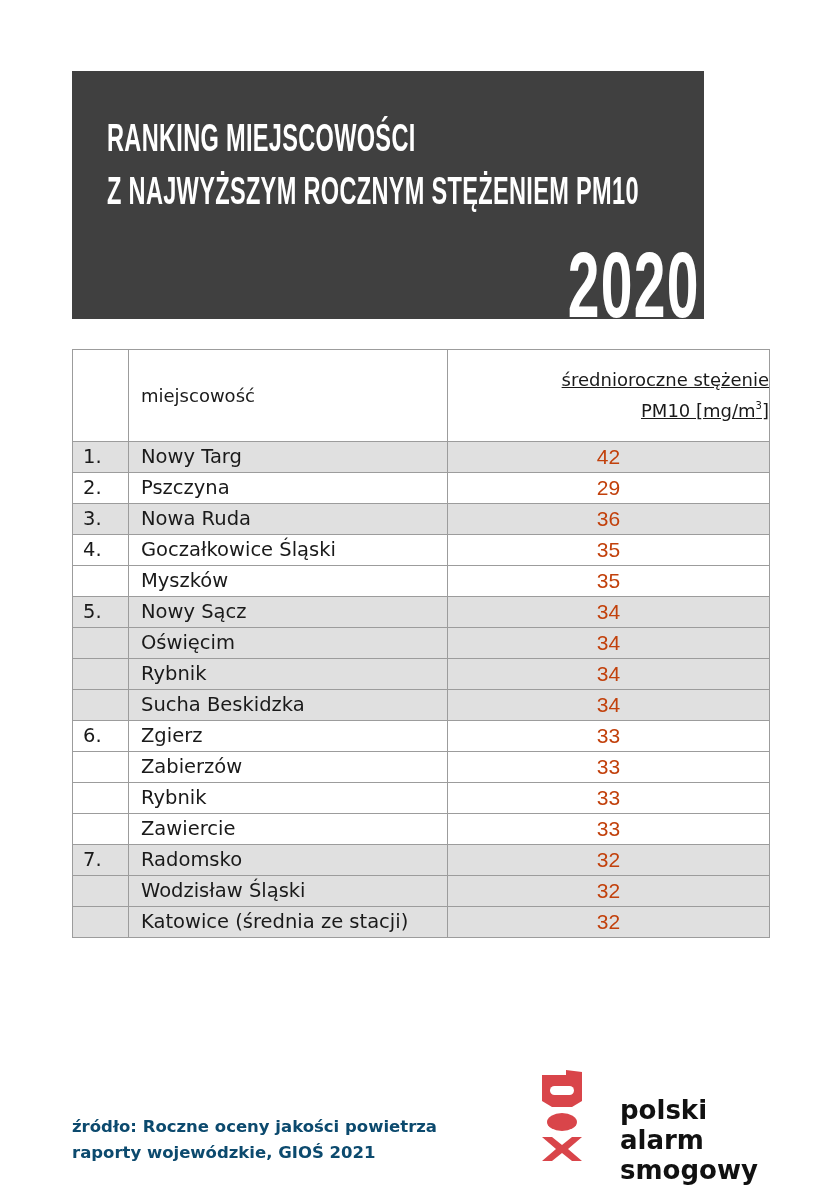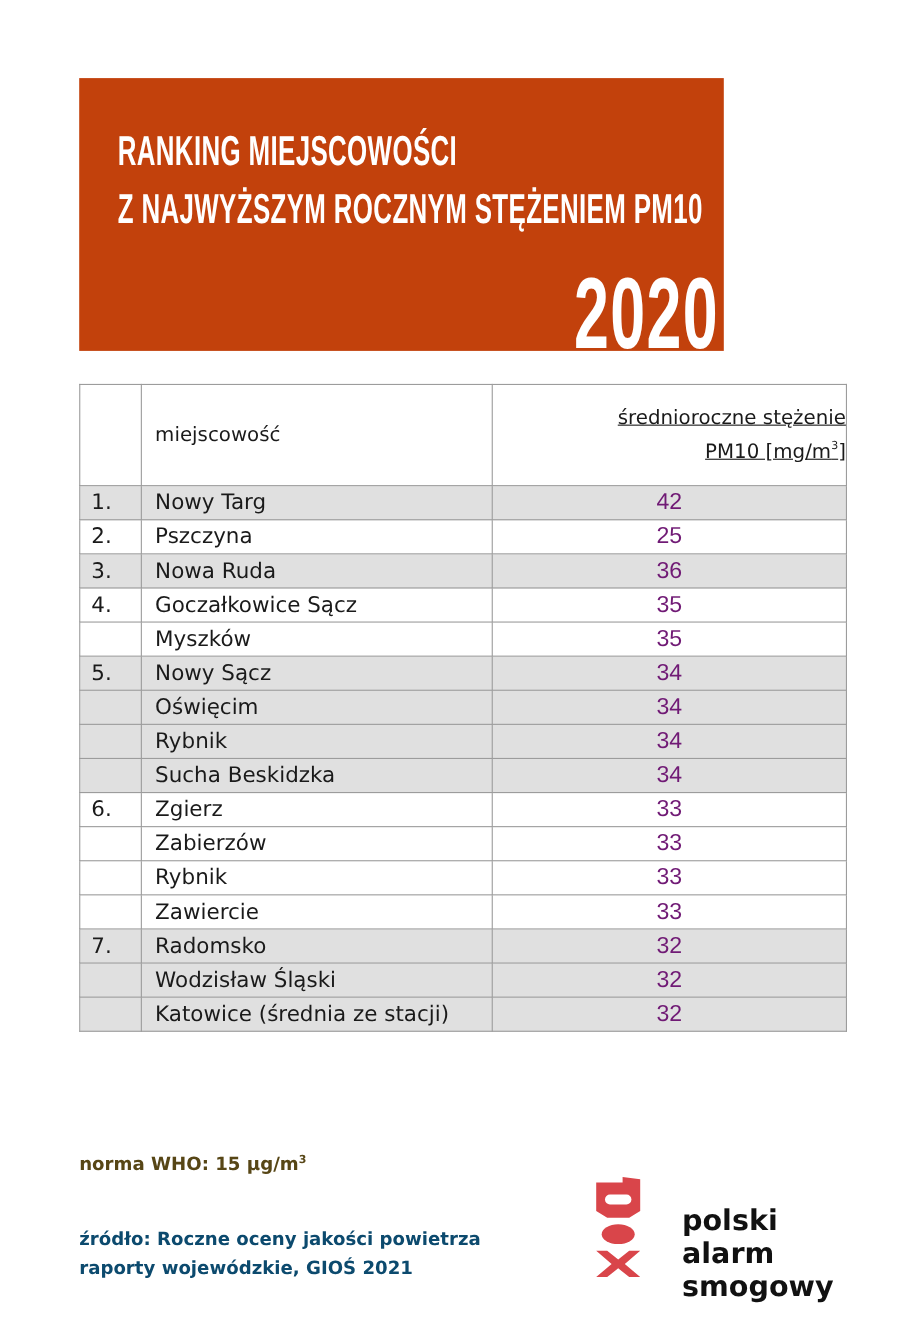--- a/index.html
+++ b/index.html
@@ -1,22 +1,22 @@
 <!DOCTYPE html>
 <html><head>
 <meta charset="utf-8">
 <style>
   html, body { margin: 0; padding: 0; }
   body {
     width: 837px; height: 1200px; background: #ffffff; position: relative; overflow: hidden;
     font-family: "Liberation Sans", "DejaVu Sans", sans-serif;
   }
   .banner {
-    position: absolute; left: 72px; top: 71px; width: 586px; height: 248px;
-    background: #c2410c;
+    position: absolute; left: 72px; top: 71px; width: 632px; height: 248px;
+    background: #404040;
   }
   .title-line {
     position: absolute; left: 35px; color: #ffffff; font-weight: bold;
     font-family: "Liberation Sans", sans-serif; font-size: 38px; line-height: 38px;
     white-space: nowrap; transform-origin: left top; letter-spacing: 0.5px;
   }
   .title-line.l1 { top: 48px; transform: scaleX(0.62); }
   .title-line.l2 { top: 101px; transform: scaleX(0.62); }
   .year {
     position: absolute; right: 4px; top: 168px; color: #ffffff; font-weight: bold;
@@ -36,21 +36,21 @@
   col.c-val { width: 322px; }
   th { height: 91px; font-size: 18px; }
   th.h-city { text-align: left; padding-left: 12px !important; margin-left: 24px; }
   th.h-val { text-align: right; line-height: 26px; text-decoration: underline; }
   th.h-val sup { font-size: 10px; vertical-align: 8px; }
   tr.row td { height: 30px; font-size: 19.5px; line-height: 30px; }
   tr.row.gray td { background: #e0e0e0; }
   td.rank { padding-left: 10px !important; }
   td.city { padding-left: 12px !important; white-space: nowrap; }
   td.val {
-    text-align: center; font-weight: bold; color: #701a75;
+    text-align: center; font-weight: bold; color: #c2410c;
     font-family: "Liberation Sans", sans-serif; font-size: 21px !important;
   }
   .notes {
     position: absolute; left: 72px; top: 1043px;
     font-family: "DejaVu Sans", sans-serif; font-weight: bold; font-size: 16.5px;
     color: #574616; line-height: 24px;
   }
   .notes sup { font-size: 10px; vertical-align: 7px; }
   .source {
     position: absolute; left: 72px; top: 1114px;
@@ -91,30 +91,30 @@
   </thead>
   <tbody id="rows">
       <tr class="row gray">
         <td class="rank">1.</td>
         <td class="city">Nowy Targ</td>
         <td class="val">42</td>
       </tr>
       <tr class="row white">
         <td class="rank">2.</td>
         <td class="city">Pszczyna</td>
-        <td class="val">25</td>
+        <td class="val">29</td>
       </tr>
       <tr class="row gray">
         <td class="rank">3.</td>
         <td class="city">Nowa Ruda</td>
         <td class="val">36</td>
       </tr>
       <tr class="row white">
         <td class="rank">4.</td>
-        <td class="city">Goczałkowice Sącz</td>
+        <td class="city">Goczałkowice Śląski</td>
         <td class="val">35</td>
       </tr>
       <tr class="row white">
         <td class="rank"></td>
         <td class="city">Myszków</td>
         <td class="val">35</td>
       </tr>
       <tr class="row gray">
         <td class="rank">5.</td>
         <td class="city">Nowy Sącz</td>
@@ -167,21 +167,20 @@
       </tr>
       <tr class="row gray">
         <td class="rank"></td>
         <td class="city">Katowice (średnia ze stacji)</td>
         <td class="val">32</td>
       </tr>
     </tbody>
 </table>
 
 <div class="notes">
-  <div><span>norma WHO: 15 µg/m</span><sup>3</sup></div>
 </div>
 
 <div class="source">
   <div>źródło: Roczne oceny jakości powietrza</div>
   <div>raporty wojewódzkie, GIOŚ 2021</div>
 </div>
 
 <svg class="logo-icon" viewBox="0 0 48 96">
   <g fill="#d9454a">
     <path d="M4 8 L28 8 L28 3 L44 5 L44 34 L34 40 L14 40 L4 34 Z"></path>

